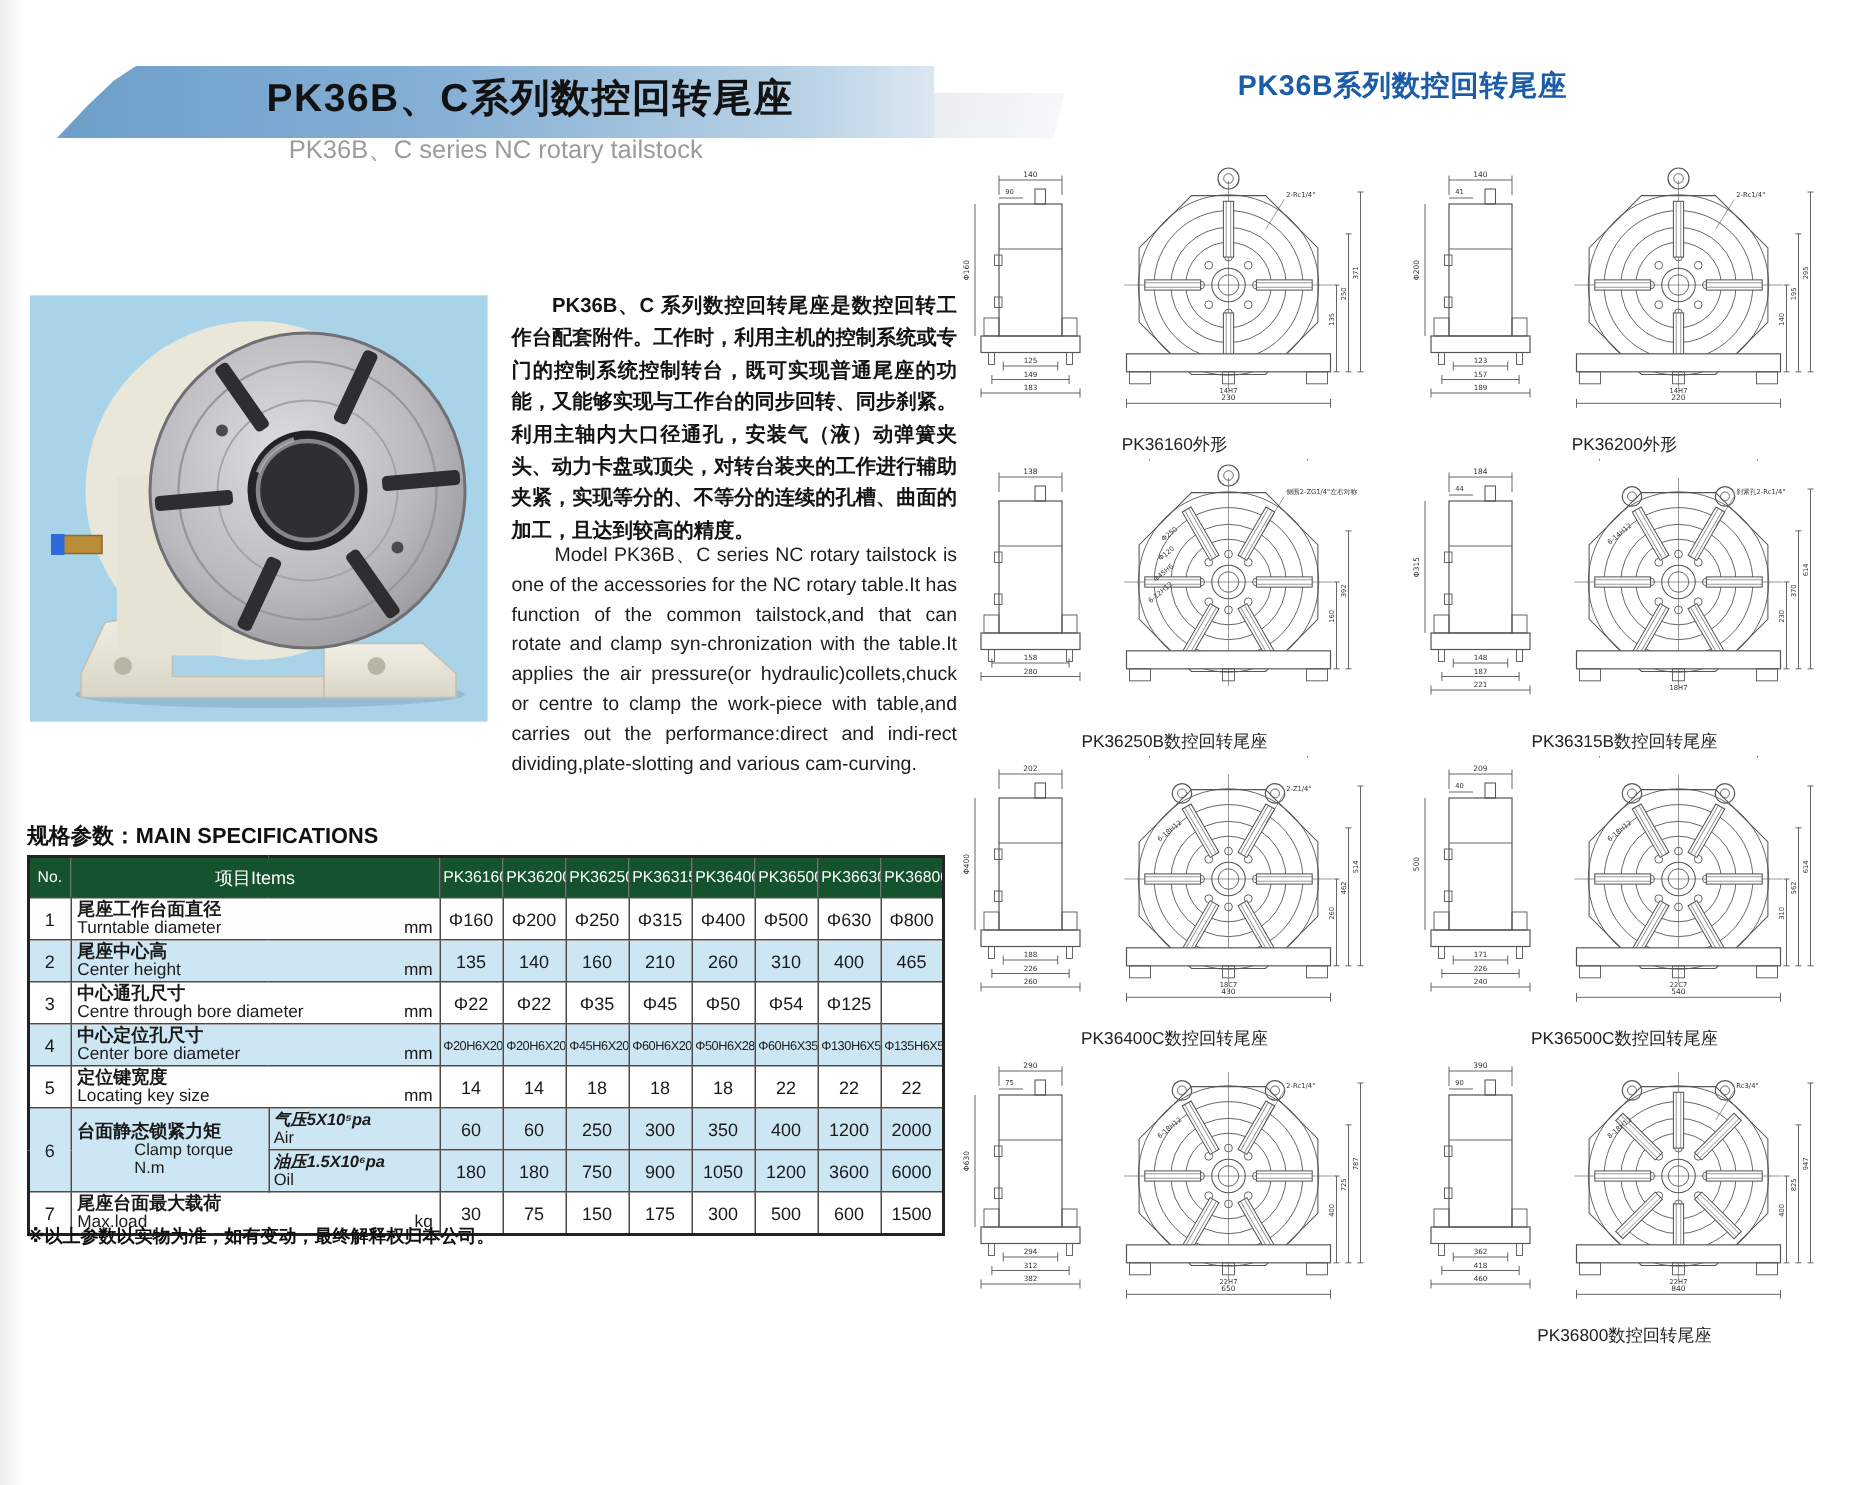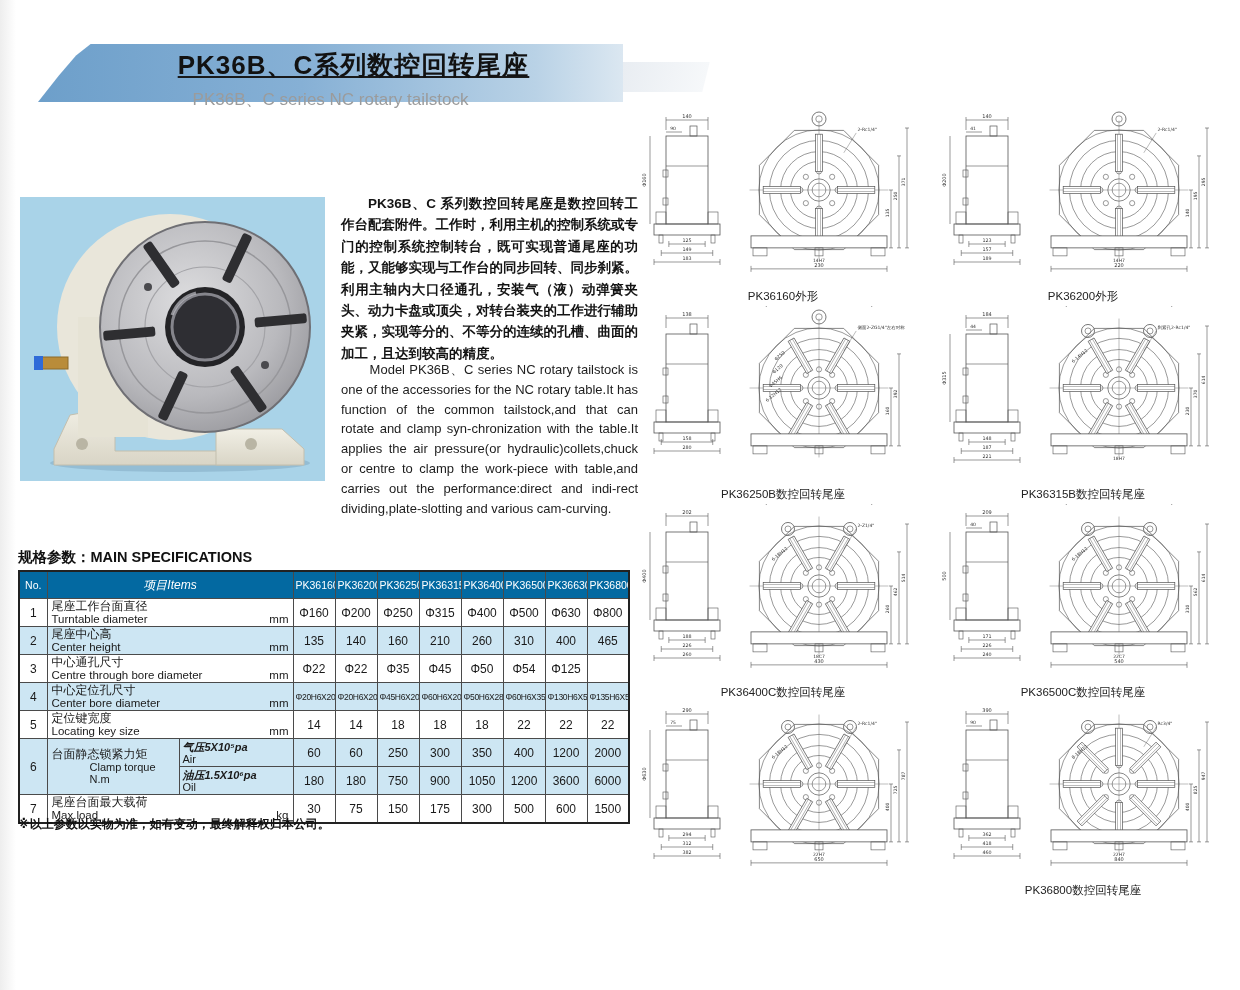--- a/index.html
+++ b/index.html
@@ -1,47 +1,47 @@
 <!DOCTYPE html>
 <html><head>
 <meta charset="utf-8">
 <style>
   html,body{margin:0;padding:0;background:#fff;}
   body{font-family:"Liberation Sans","DejaVu Sans",sans-serif;color:#1a1a1a;}
   .page{position:relative;width:1240px;height:990px;background:#fff;overflow:hidden;}
   .edge{position:absolute;left:0;top:0;width:16px;height:100%;
         background:linear-gradient(90deg,#e2e2e2,#ffffff);opacity:.6;}
   
-  .band{position:absolute;left:38px;top:44px;width:585px;height:58px;
+  .band{position:absolute;left:38px;top:44px;width:585px;height:48px;
         background:linear-gradient(90deg,#6d9fca 0%,#86b0d5 45%,#b9d2e6 85%,#dbe7f1 100%);
-        clip-path:polygon(9% 0,100% 0,100% 100%,0% 100%,3.5% 55%,6.5% 20%);text-decoration:underline;}
+        clip-path:polygon(9% 0,100% 0,100% 100%,0% 100%,3.5% 55%,6.5% 20%);}
   .band-tail{position:absolute;left:556px;top:62px;width:150px;height:30px;
         background:linear-gradient(90deg,#dfe5ec,#f6f8fa);transform:skewX(-14deg);}
   .band span{display:block;line-height:42px;text-align:center;padding-left:46px;
         font-size:26px;font-weight:700;color:#121212;letter-spacing:1px;}
   .title-en{position:absolute;left:38px;top:88px;width:585px;text-align:center;
         font-size:17px;color:#9b9b9b;}
   
   .photo{position:absolute;left:20px;top:197px;width:305px;height:284px;background:#a9d3e8;}
   
   .desc-zh{position:absolute;left:341px;top:193px;width:297px;font-size:13.5px;
         font-weight:700;line-height:21.4px;text-align:justify;text-indent:2em;color:#141414;}
   .desc-en{position:absolute;left:341px;top:360px;width:297px;font-size:13px;
         line-height:19.8px;text-align:justify;text-indent:2.2em;color:#1d1d1d;}
   
   .spec-heading{position:absolute;left:18px;top:548px;font-size:14.5px;font-weight:700;color:#111;}
   #spec-table{position:absolute;left:18px;top:570px;width:612px;border-collapse:collapse;
         table-layout:fixed;border:2px solid #222;}
   #spec-table td,#spec-table th{border:1px solid #4a4a4a;padding:0 2px;overflow:hidden;}
-  #spec-table th{background:#0369a1;color:#fff;font-size:10.5px;font-weight:400;height:26px;}
-  #spec-table th.items{font-size:12px;font-style:italic;}
+  #spec-table th{background:#14532d;color:#fff;font-size:10.5px;font-weight:400;height:26px;}
+  #spec-table th.items{font-size:12px;}
   #spec-table td{font-size:12px;text-align:center;height:25px;background:#fff;}
   #spec-table tr.alt td{background:#cde6f3;}
   #spec-table td.item{text-align:left;padding:1px 4px;}
-  #spec-table td.item .zh{font-weight:400;font-size:12px;line-height:13px;}
+  #spec-table td.item .zh{font-weight:700;font-size:12px;line-height:13px;}
   #spec-table td.item .en{font-size:11.5px;line-height:12px;display:flex;justify-content:space-between;}
   #spec-table td.sub{ text-align:left;padding:1px 3px;font-size:11px;line-height:12px;}
   #spec-table td.sub .zh{font-weight:700;font-style:italic;}
   #spec-table td.vsmall{font-size:8.5px;letter-spacing:-.3px;}
   .footnote{position:absolute;left:18px;top:816px;font-size:12px;font-weight:700;color:#111;}
   
   .r-title{position:absolute;left:640px;top:44px;width:590px;text-align:center;
         font-size:19px;font-weight:700;color:#1b5ca8;letter-spacing:.5px;}
   .r-sub{position:absolute;left:640px;top:71px;width:590px;text-align:center;
         font-size:16.5px;font-weight:700;color:#9c9c9c;letter-spacing:.5px;}
@@ -291,20 +291,21 @@
           <td>175</td>
           <td>300</td>
           <td>500</td>
           <td>600</td>
           <td>1500</td>
         </tr>
       </tbody>
     </table>
   <div class="footnote">※以上参数以实物为准，如有变动，最终解释权归本公司。</div>
 
+  <div class="r-title">PK36B系列数控回转尾座</div>
   <div id="sketches">
       <div class="sk-cell"><svg width="298" height="180" viewBox="0 0 298 180">
           <rect x="32" y="28" width="42" height="88" fill="none" stroke="#555" stroke-width="0.8"></rect>
           <rect x="56" y="18" width="7" height="10" fill="none" stroke="#555" stroke-width="0.7"></rect>
           <line x1="32" y1="58" x2="74" y2="58" stroke="#555" stroke-width="0.6"></line>
           <rect x="29" y="62" width="5" height="7" fill="none" stroke="#555" stroke-width="0.6"></rect>
           <rect x="29" y="90" width="5" height="7" fill="none" stroke="#555" stroke-width="0.6"></rect>
           <rect x="20" y="116" width="66" height="11" fill="none" stroke="#555" stroke-width="0.8"></rect>
           <rect x="22" y="104" width="10" height="12" fill="none" stroke="#555" stroke-width="0.6"></rect>
           <rect x="25" y="127" width="4" height="8" fill="none" stroke="#555" stroke-width="0.6"></rect>

